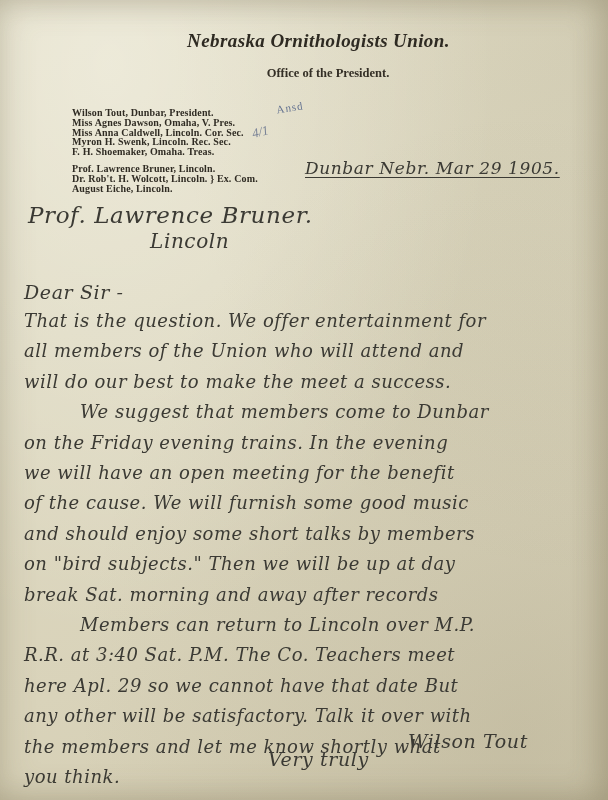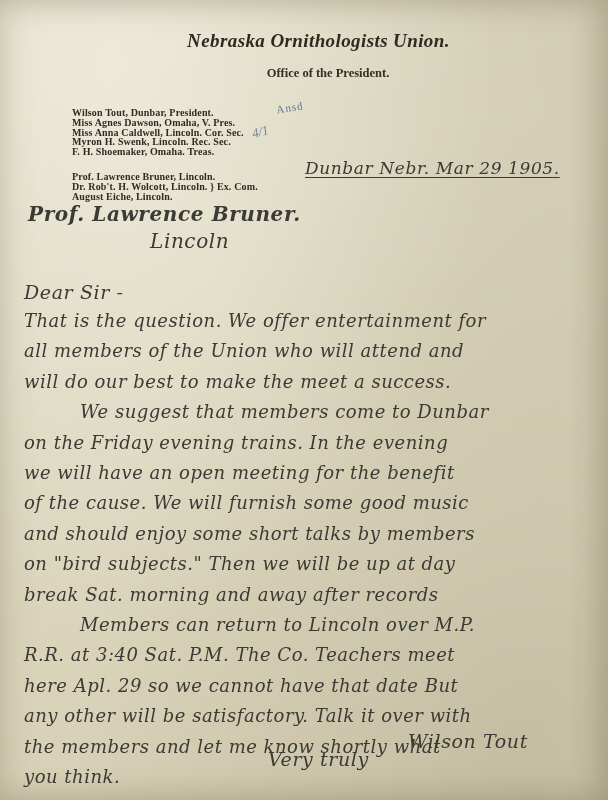--- a/index.html
+++ b/index.html
@@ -68,21 +68,21 @@
     top: 108px;
     left: 72px;
     width: 210px;
     color: #2f2b23;
     font-family: "Liberation Serif", serif;
     font-weight: bold;
     font-size: 10px;
     line-height: 9.8px;
     letter-spacing: 0.15px;
   }
-  .officers .grp2 { margin-top: 15px; }
+  .officers .grp2 { margin-top: 7px; }
   .officers div { white-space: nowrap; }
 
   
   .stamp {
     position: absolute;
     top: 100px;
     left: 277px;
     width: 44px;
     height: 22px;
     color: #4d5f86;
@@ -119,22 +119,21 @@
   }
 
   .datestamp {
     top: 158px;
     left: 305px;
     font-size: 17px;
   }
   .addressee {
     top: 202px;
     left: 28px;
-    font-size: 20px;
-    font-weight: bold;
+    font-size: 23px;
   }
   .addressee2 {
     top: 229px;
     left: 150px;
     font-size: 20px;
   }
   .salutation {
     top: 281px;
     left: 24px;
     font-size: 19px;

